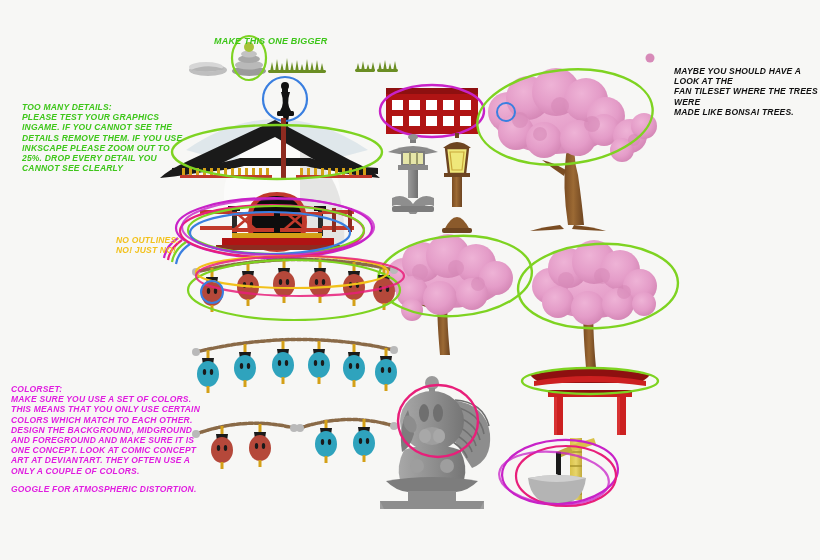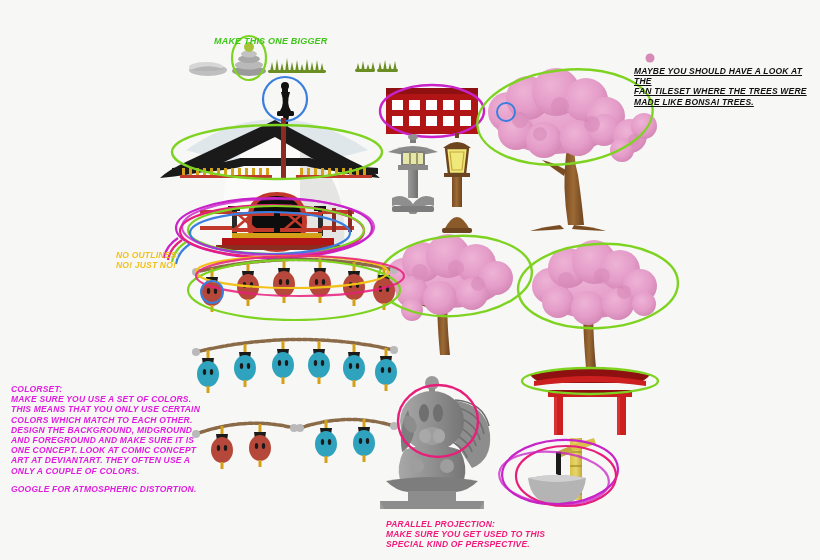--- a/index.html
+++ b/index.html
@@ -560,40 +560,44 @@
   <g fill="none" stroke-width="2.2">
     <path d="M178 238 q-12 8 -14 20" stroke="#c822c8"></path>
     <path d="M182 240 q-12 8 -14 20" stroke="#e81f7a"></path>
     <path d="M186 242 q-12 8 -14 20" stroke="#7ed321"></path>
     <path d="M190 244 q-12 8 -14 20" stroke="#3a7fe0"></path>
   </g>
 </svg>
 
 <div class="ann green greenbig" style="left:214px; top:36px;">MAKE THIS ONE BIGGER</div>
 
-
-<div class="ann yellow" style="left:116px; top:250px;">NO OUTLINES:
+<div class="ann green" style="left:22px; top:102px;">TOO MANY DETAILS:
+PLEASE TEST YOUR GRAPHICS
+INGAME. IF YOU CANNOT SEE THE
+DETAILS REMOVE THEM. IF YOU USE
+INKSCAPE PLEASE ZOOM OUT TO
+25%. DROP EVERY DETAIL YOU
+CANNOT SEE CLEARLY</div>
+
+<div class="ann yellow" style="left:116px; top:235px;">NO OUTLINES:
 NO! JUST NO!</div>
 
 
 
 <div class="ann magenta" style="left:11px; top:368px;">COLORSET:
 MAKE SURE YOU USE A SET OF COLORS.
 THIS MEANS THAT YOU ONLY USE CERTAIN
 COLORS WHICH MATCH TO EACH OTHER.
 DESIGN THE BACKGROUND, MIDGROUND
 AND FOREGROUND AND MAKE SURE IT IS
 ONE CONCEPT. LOOK AT COMIC CONCEPT
 ART AT DEVIANTART. THEY OFTEN USE A
 ONLY A COUPLE OF  COLORS.</div>
 
 <div class="ann magenta" style="left:11px; top:468px;">GOOGLE FOR ATMOSPHERIC DISTORTION.</div>
 
-<div class="ann black" style="left:634px; top:66px;text-decoration:underline;">MAYBE YOU SHOULD HAVE A LOOK AT THE
+<div class="ann black" style="left:674px; top:66px;">MAYBE YOU SHOULD HAVE A LOOK AT THE
 FAN TILESET WHERE THE TREES WERE
 MADE LIKE BONSAI TREES.</div>
 
 
-<div class="ann pink" style="left:386px; top:519px;">PARALLEL PROJECTION:
-MAKE SURE YOU GET USED TO THIS
-SPECIAL KIND OF PERSPECTIVE.</div>
 
 </div>
 
 </body></html>

